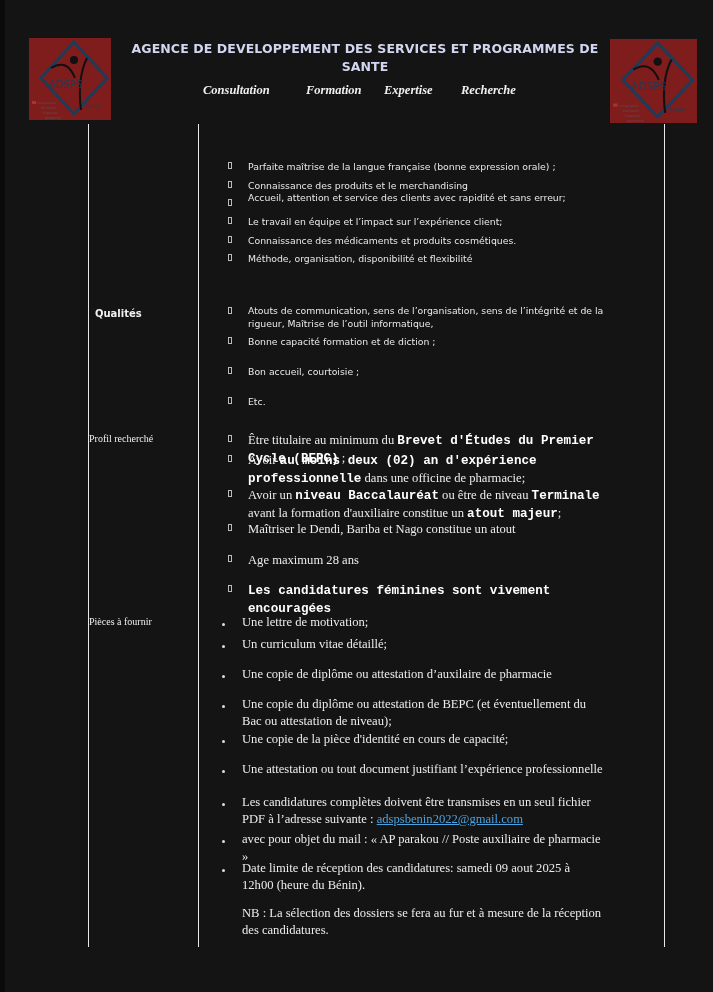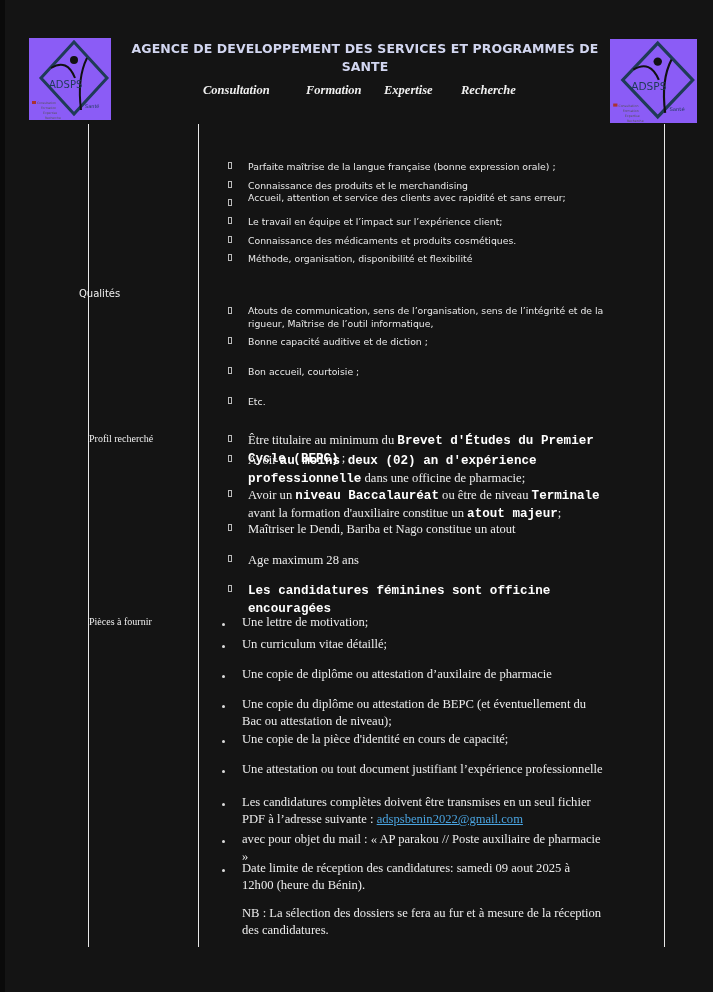--- a/index.html
+++ b/index.html
@@ -3,35 +3,35 @@
 <meta charset="utf-8">
 <style>
   html, body { margin:0; padding:0; }
   body {
     width:713px; height:992px; overflow:hidden;
     background:#141414; position:relative;
     font-family:"DejaVu Sans", sans-serif; color:#e6e6e6;
   }
   .left-strip { position:absolute; left:0; top:0; width:5px; height:992px; background:#0a0a0a; }
   .logo {
-    position:absolute; background:#8b5cf6; width:82px; height:82px;
+    position:absolute; background:#7f1d1d; width:82px; height:82px;
     overflow:hidden;
   }
   .logo.left { left:29px; top:38px; }
   .logo.right { left:610px; top:39px; width:87px; height:84px; }
   .logo svg { width:100%; height:100%; display:block; }
   .title {
     position:absolute; left:130px; top:40px; width:470px; text-align:center;
     font-family:"DejaVu Sans", sans-serif; font-weight:bold; font-size:12.5px;
     color:#d2d6f0; line-height:18px; letter-spacing:0.1px;
   }
   .tagline { position:absolute; top:83px; font-family:"Liberation Serif", serif; font-style:italic; font-weight:bold; font-size:12.5px; color:#f0f0f0; }
   .vline { position:absolute; width:1px; background:#e8e8e8; top:124px; height:823px; }
   .label { position:absolute; left:89px; font-size:10px; color:#f0f0f0; }
-  .label.sans { font-family:"DejaVu Sans", sans-serif; font-weight:normal; left:79px; }
+  .label.sans { font-family:"DejaVu Sans", sans-serif; font-weight:bold; left:95px;margin-top:20px; }
   .label.serif { font-family:"Liberation Serif", serif; }
   .item { position:absolute; left:248px; width:361px; }
   .item.sans { font-family:"DejaVu Sans", sans-serif; font-size:9.3px; line-height:13px; color:#e8e8e8; }
   .item.serif { font-family:"Liberation Serif", serif; font-size:12.6px; line-height:17px; color:#ececec; }
   .bullet { position:absolute; }
   .tofu { left:228px; width:4px; height:7px; border:1px solid #bbb; box-sizing:border-box; }
   .dot { left:222px; width:3px; height:3px; background:#ddd; border-radius:50%; }
   .item.serif b { font-weight:bold; color:#fff;font-family:Liberation Mono, monospace; }
   a.mail { color:#4aa3df; text-decoration:underline; }
 </style>
@@ -93,39 +93,39 @@
 <div class="item sans" style="top:215px">Le travail en équipe et l’impact sur l’expérience client;</div>
 <div class="bullet tofu" style="top:236px"></div>
 <div class="item sans" style="top:234px">Connaissance des médicaments et produits cosmétiques.</div>
 <div class="bullet tofu" style="top:254px"></div>
 <div class="item sans" style="top:252px">Méthode, organisation, disponibilité et flexibilité</div>
 
 <div class="label sans" style="top:288px">Qualités</div>
 <div class="bullet tofu" style="top:307px"></div>
 <div class="item sans" style="top:304px">Atouts de communication, sens de l’organisation, sens de l’intégrité et de la rigueur, Maîtrise de l’outil informatique,</div>
 <div class="bullet tofu" style="top:337px"></div>
-<div class="item sans" style="top:335px">Bonne capacité auditive et de diction ;</div>
+<div class="item sans" style="top:335px">Bonne capacité formation et de diction ;</div>
 <div class="bullet tofu" style="top:367px"></div>
 <div class="item sans" style="top:365px">Bon accueil, courtoisie ;</div>
 <div class="bullet tofu" style="top:397px"></div>
 <div class="item sans" style="top:395px">Etc.</div>
 
 <div class="label serif" style="top:433px">Profil recherché</div>
 <div class="bullet tofu" style="top:435px"></div>
 <div class="item serif profil" style="top:432px"><span>Être titulaire au minimum du </span><b>Brevet d'Études du Premier Cycle (BEPC)</b><span> ;</span></div>
 <div class="bullet tofu" style="top:455px"></div>
 <div class="item serif profil" style="top:452px"><span>Avoir </span><b>au moins deux (02) an d'expérience professionnelle</b><span> dans une officine de pharmacie;</span></div>
 <div class="bullet tofu" style="top:490px"></div>
 <div class="item serif profil" style="top:487px"><span>Avoir un </span><b>niveau Baccalauréat</b><span> ou être de niveau </span><b>Terminale</b><span> avant la formation d'auxiliaire constitue un </span><b>atout majeur</b><span>;</span></div>
 <div class="bullet tofu" style="top:524px"></div>
 <div class="item serif profil" style="top:521px"><span>Maîtriser le Dendi, Bariba et Nago constitue un atout</span></div>
 <div class="bullet tofu" style="top:555px"></div>
 <div class="item serif profil" style="top:552px"><span>Age maximum 28 ans</span></div>
 <div class="bullet tofu" style="top:585px"></div>
-<div class="item serif profil" style="top:582px"><b>Les candidatures féminines sont officine encouragées</b></div>
+<div class="item serif profil" style="top:582px"><b>Les candidatures féminines sont vivement encouragées</b></div>
 
 <div class="label serif" style="top:616px">Pièces à fournir</div>
 <div class="bullet dot" style="top:623px"></div>
 <div class="item serif" style="top:614px;left:242px">Une lettre de motivation;</div>
 <div class="bullet dot" style="top:645px"></div>
 <div class="item serif" style="top:636px;left:242px">Un curriculum vitae détaillé;</div>
 <div class="bullet dot" style="top:675px"></div>
 <div class="item serif" style="top:666px;left:242px">Une copie de diplôme ou attestation d’auxilaire de pharmacie</div>
 <div class="bullet dot" style="top:705px"></div>
 <div class="item serif" style="top:696px;left:242px">Une copie du diplôme ou attestation de BEPC (et éventuellement du Bac ou attestation de niveau);</div>

